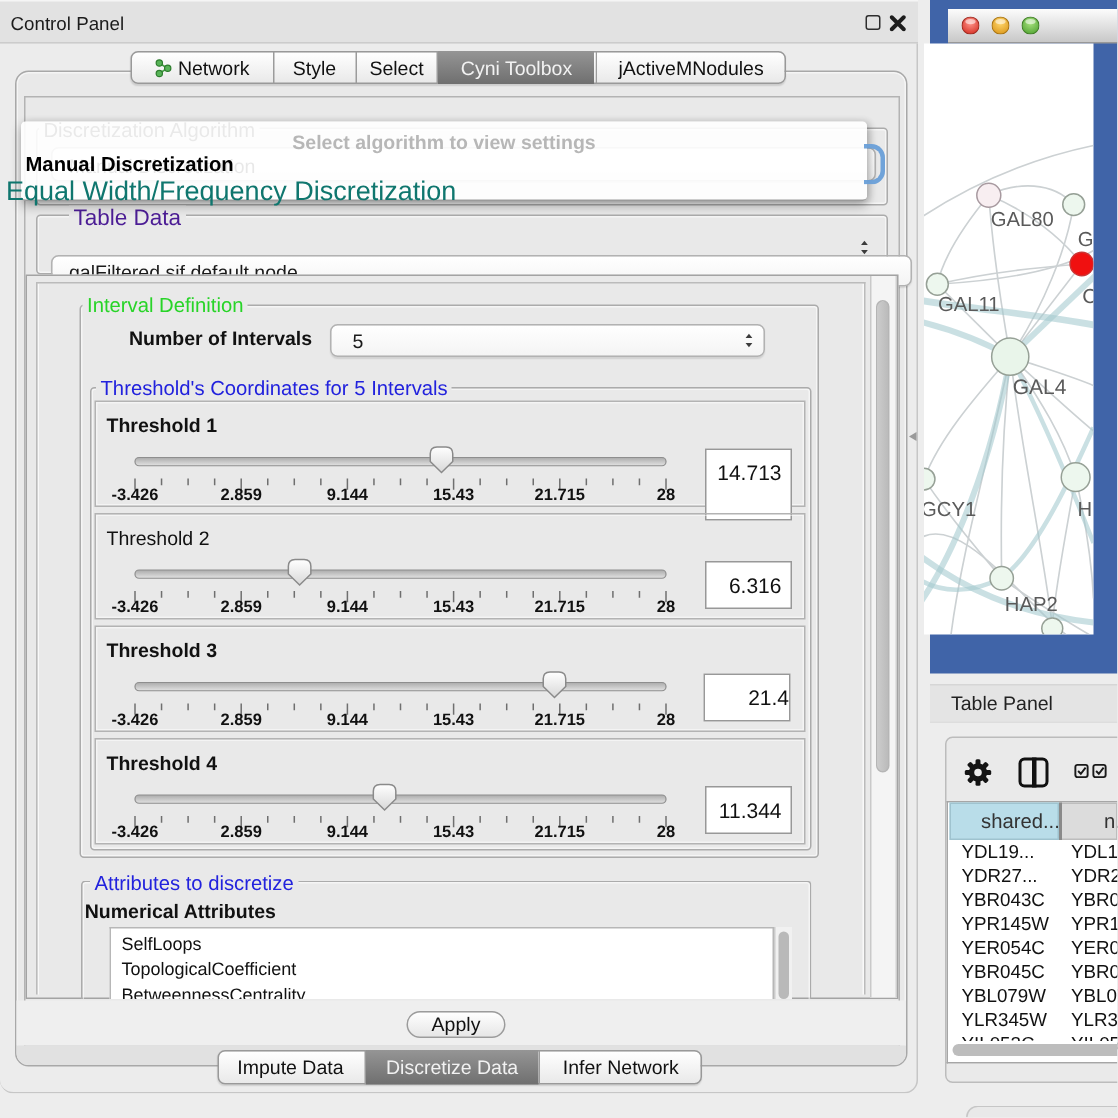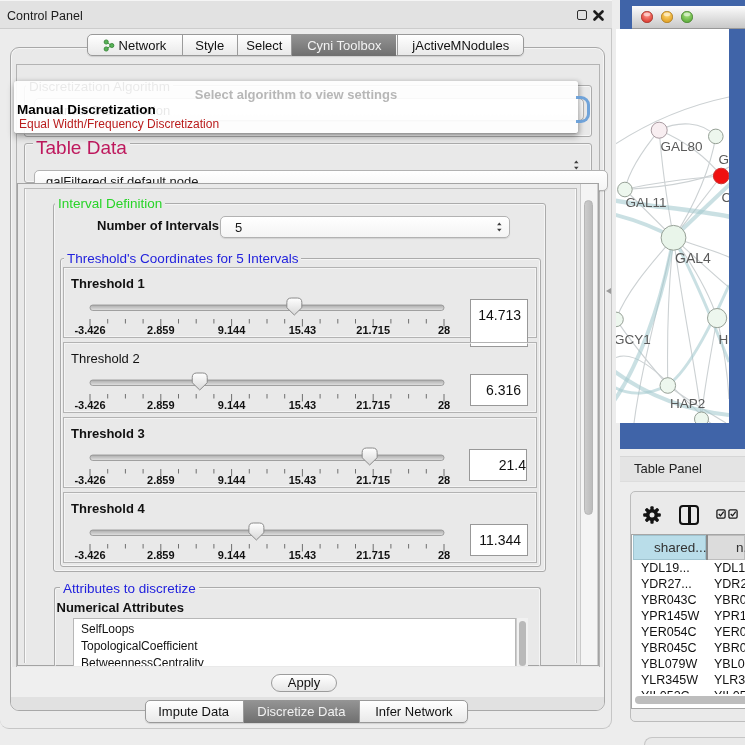--- a/index.html
+++ b/index.html
@@ -42,33 +42,33 @@
 <div class="segitem" style="left:236.5px;top:34px;width:54.7px;height:22px;border-left:1px solid #9b9b9b;border-radius:0;">Select</div>
 <div class="segitem" style="left:291.2px;top:34px;width:105.3px;height:22px;background:linear-gradient(#959595,#6f6f6f);color:#f2f2f2;border-left:1px solid #9b9b9b;border-radius:0;">Cyni Toolbox</div>
 <div class="segitem" style="left:396.5px;top:34px;width:127.5px;height:22px;border-left:1px solid #9b9b9b;border-radius:0 5px 5px 0;">jActiveMNodules</div>
 <div class="abs" style="left:16px;top:64px;width:584px;height:634px;border:1px solid #b3b3b3;"></div>
 <div class="groupbox" style="left:24px;top:85px;width:568px;height:52px;"></div>
 <div class="gtitle" style="left:26px;top:78.5px;font-size:13.5px;color:#222;background:#e9e9e9;">Discretization Algorithm</div>
 <div class="combo" style="left:34px;top:98px;width:550px;height:23px;">
       <div class="ct" style="top:4px;font-size:13px;">Manual Discretization</div>
     </div>
 <div class="groupbox" style="left:24px;top:143px;width:568px;height:40px;"></div>
-<div class="gtitle" style="left:33px;top:137px;font-size:19px;color:#be185d;">Table Data</div>
+<div class="gtitle" style="left:46px;top:137px;font-size:15px;color:#4c1d95;">Table Data</div>
 <div class="combo" style="left:34px;top:170px;width:574px;height:20.5px;">
       <div class="ct" style="top:3px;font-size:13px;">galFiltered.sif default node</div>
     </div>
 <svg class="abs" style="left:572.5px;top:159.8px" width="6.6" height="10.0" viewBox="0 0 7 10.5">
       <polygon points="3.5,0.4 5.9,3.4 1.1,3.4" fill="#3c3c3c"></polygon>
       <polygon points="1.1,7.1 5.9,7.1 3.5,10.1" fill="#3c3c3c"></polygon>
     </svg>
 <div class="abs" style="left:17px;top:183px;width:582px;height:483px;background:#e9e9e9;border:1px solid #a3a3a3;overflow:hidden;"></div>
 <div class="abs" style="left:24px;top:188px;width:553px;height:475px;border:1px solid #bbbbbb;border-bottom:none;box-shadow:inset -1px 0 0 rgba(255,255,255,0.7),inset 1px 0 0 rgba(255,255,255,0.7);"></div>
 <div class="groupbox" style="left:53px;top:203px;width:493px;height:369px;"></div>
 <div class="gtitle" style="left:55px;top:196px;font-size:13.5px;color:#28d428;">Interval Definition</div>
-<div class="txt" style="left:86px;top:218px;font-size:13px;font-weight:bold;color:#111;margin-left:11px;">Number of Intervals</div>
+<div class="txt" style="left:86px;top:218px;font-size:13px;font-weight:bold;color:#111;">Number of Intervals</div>
 <div class="combo" style="left:220px;top:215.5px;width:290px;height:22px;">
       <div class="ct" style="top:3.5px;left:14px;font-size:13px;">5</div>
     </div>
 <svg class="abs" style="left:495.7px;top:221.5px" width="6.6" height="10.0" viewBox="0 0 7 10.5">
       <polygon points="3.5,0.4 5.9,3.4 1.1,3.4" fill="#3c3c3c"></polygon>
       <polygon points="1.1,7.1 5.9,7.1 3.5,10.1" fill="#3c3c3c"></polygon>
     </svg>
 <div class="groupbox" style="left:60px;top:258px;width:481px;height:309px;"></div>
 <div class="gtitle" style="left:64px;top:251px;font-size:13.5px;color:#2222dd;">Threshold's Coordinates for 5 Intervals</div>
 <div class="abs" style="left:63px;top:267px;width:474px;height:71px;border:1px solid #b3b3b3;box-shadow:inset 0 0 0 1px rgba(255,255,255,0.5);"></div>
@@ -255,21 +255,21 @@
 <div class="txt" style="left:81px;top:639px;font-size:12px;color:#111;">TopologicalCoefficient</div>
 <div class="txt" style="left:81px;top:656px;font-size:12px;color:#111;">BetweennessCentrality</div>
 <div class="abs" style="left:18px;top:666px;width:580px;height:2px;background:#e9e9e9;"></div>
 <div class="abs" style="left:516px;top:618px;width:12px;height:48px;background:#f1f1f1;border-left:1px solid #cccccc;"></div>
 <div class="abs" style="left:518.5px;top:621px;width:7px;height:45px;background:#b9b9b9;border-radius:4px;"></div>
 <div class="abs" style="left:580px;top:184px;width:18px;height:481px;background:#f4f4f4;border-left:1px solid #c9c9c9;border-right:1px solid #cfcfcf;"></div>
 <div class="abs" style="left:583.5px;top:200px;width:9px;height:315px;border-radius:5px;background:linear-gradient(90deg,#cccccc,#bbbbbb);border:1px solid #b5b5b5;"></div>
 <div class="abs" style="left:14px;top:81px;width:564px;height:53px;background:rgba(255,255,255,0.9);border-radius:3px;border-bottom:1px solid #9a9a9a;box-shadow:0 3px 7px rgba(0,0,0,0.30),2px 0 4px rgba(0,0,0,0.12);"></div>
 <div class="txt" style="left:296px;top:87px;transform:translateX(-50%);font-size:13px;font-weight:bold;color:#b7b7b7;">Select algorithm to view settings</div>
 <div class="txt" style="left:17px;top:102px;font-size:13.5px;font-weight:bold;color:#000;">Manual Discretization</div>
-<div class="txt" style="left:19px;top:117px;font-size:12px;color:#b91c1c;">Equal Width/Frequency Discretization</div>
+<div class="txt" style="left:4px;top:117px;font-size:18px;color:#0f766e;">Equal Width/Frequency Discretization</div>
 <div class="abs" style="left:576px;top:96px;width:13.5px;height:27px;border:3px solid rgba(106,160,216,0.95);border-left:none;border-radius:0 9px 9px 0;"></div>
 <div class="abs" style="left:11px;top:667px;width:593px;height:30px;background:#efefef;"></div>
 <div class="abs" style="left:11px;top:697px;width:593px;height:13px;background:#e1e1e1;border-radius:0 0 8px 8px;"></div>
 <div class="abs" style="left:271px;top:674px;width:66px;height:18px;border:1px solid #9c9c9c;border-radius:9px;background:linear-gradient(#ffffff,#e6e6e6);text-align:center;font-size:13px;color:#111;line-height:16px;">Apply</div>
 <div class="seg" style="left:144.6px;top:700px;width:323px;height:22.5px;"></div>
 <div class="segitem" style="left:144.6px;top:700px;width:98.1px;height:22.5px;border-radius:5px 0 0 5px;">Impute Data</div>
 <div class="segitem" style="left:242.7px;top:700px;width:116.4px;height:22.5px;background:linear-gradient(#959595,#6f6f6f);color:#f2f2f2;border-left:1px solid #9b9b9b;border-radius:0;">Discretize Data</div>
 <div class="segitem" style="left:359.1px;top:700px;width:108.5px;height:22.5px;border-left:1px solid #9b9b9b;border-radius:0 5px 5px 0;">Infer Network</div>
 <div class="abs" style="left:606px;top:288px;width:0;height:0;border-right:5px solid #9a9a9a;border-top:3.5px solid transparent;border-bottom:3.5px solid transparent;"></div>
 <div class="abs" style="left:620px;top:0;width:125px;height:449px;background:#4064a8;"></div>

